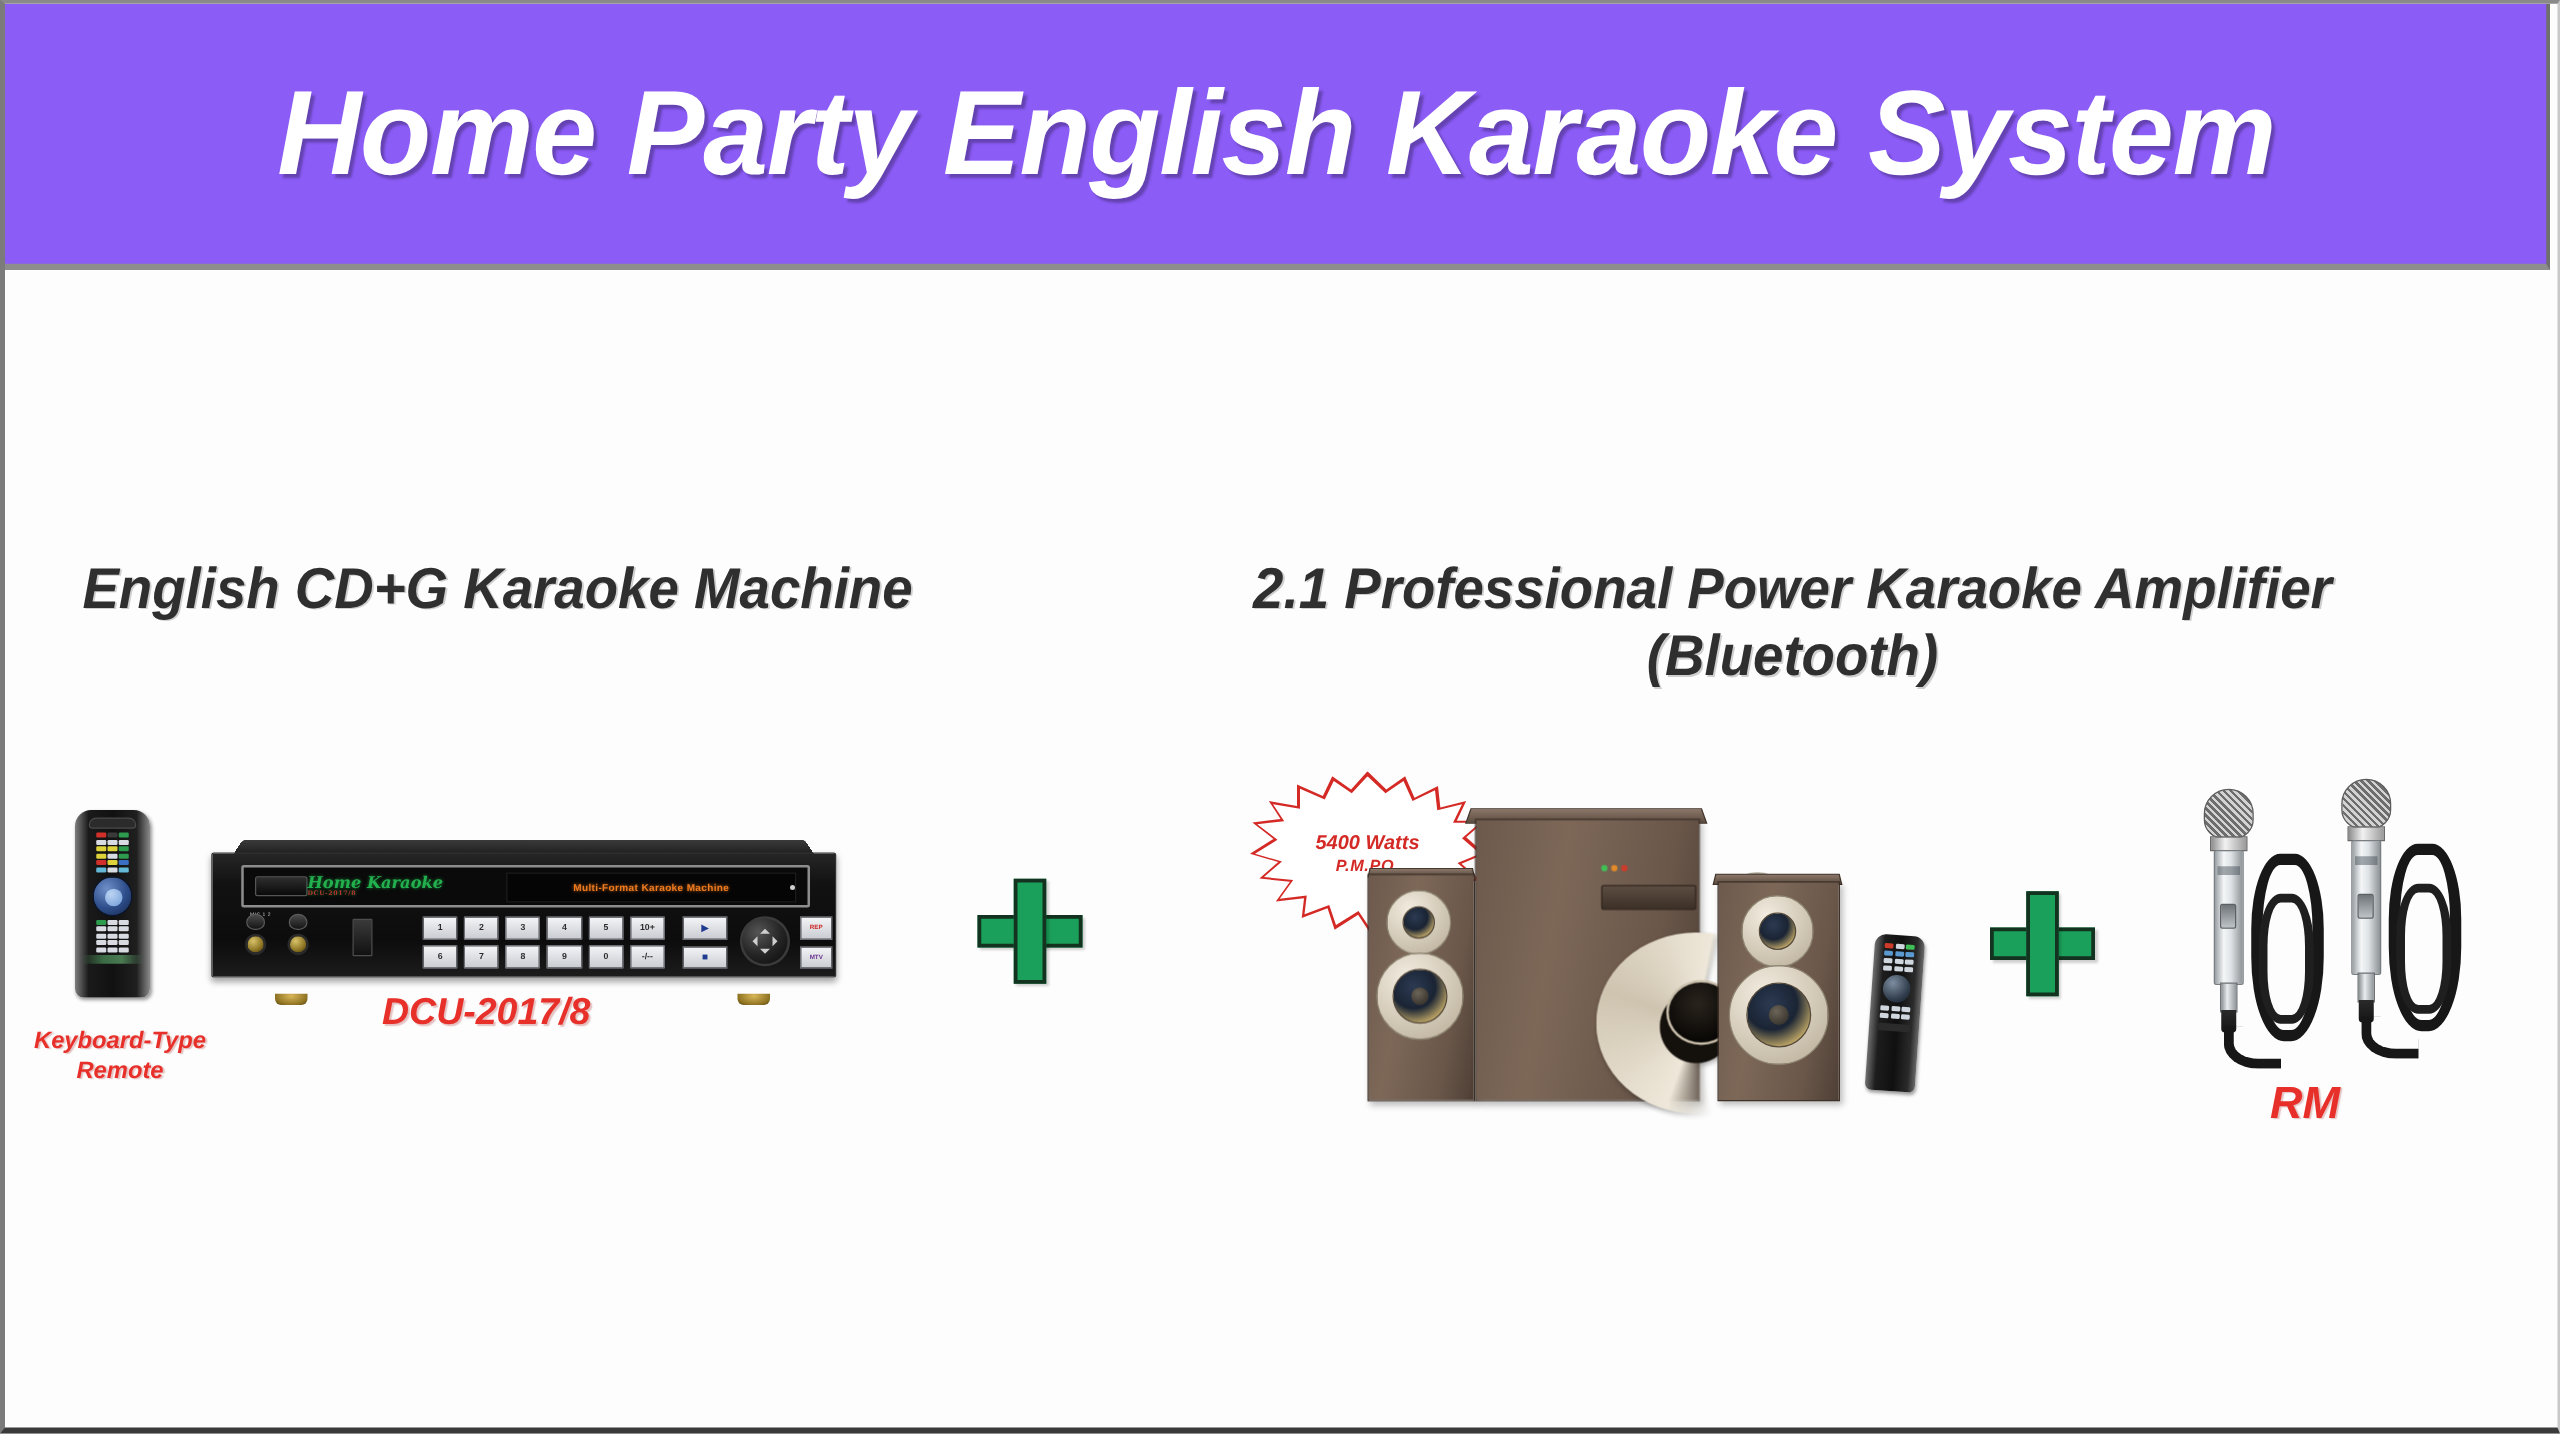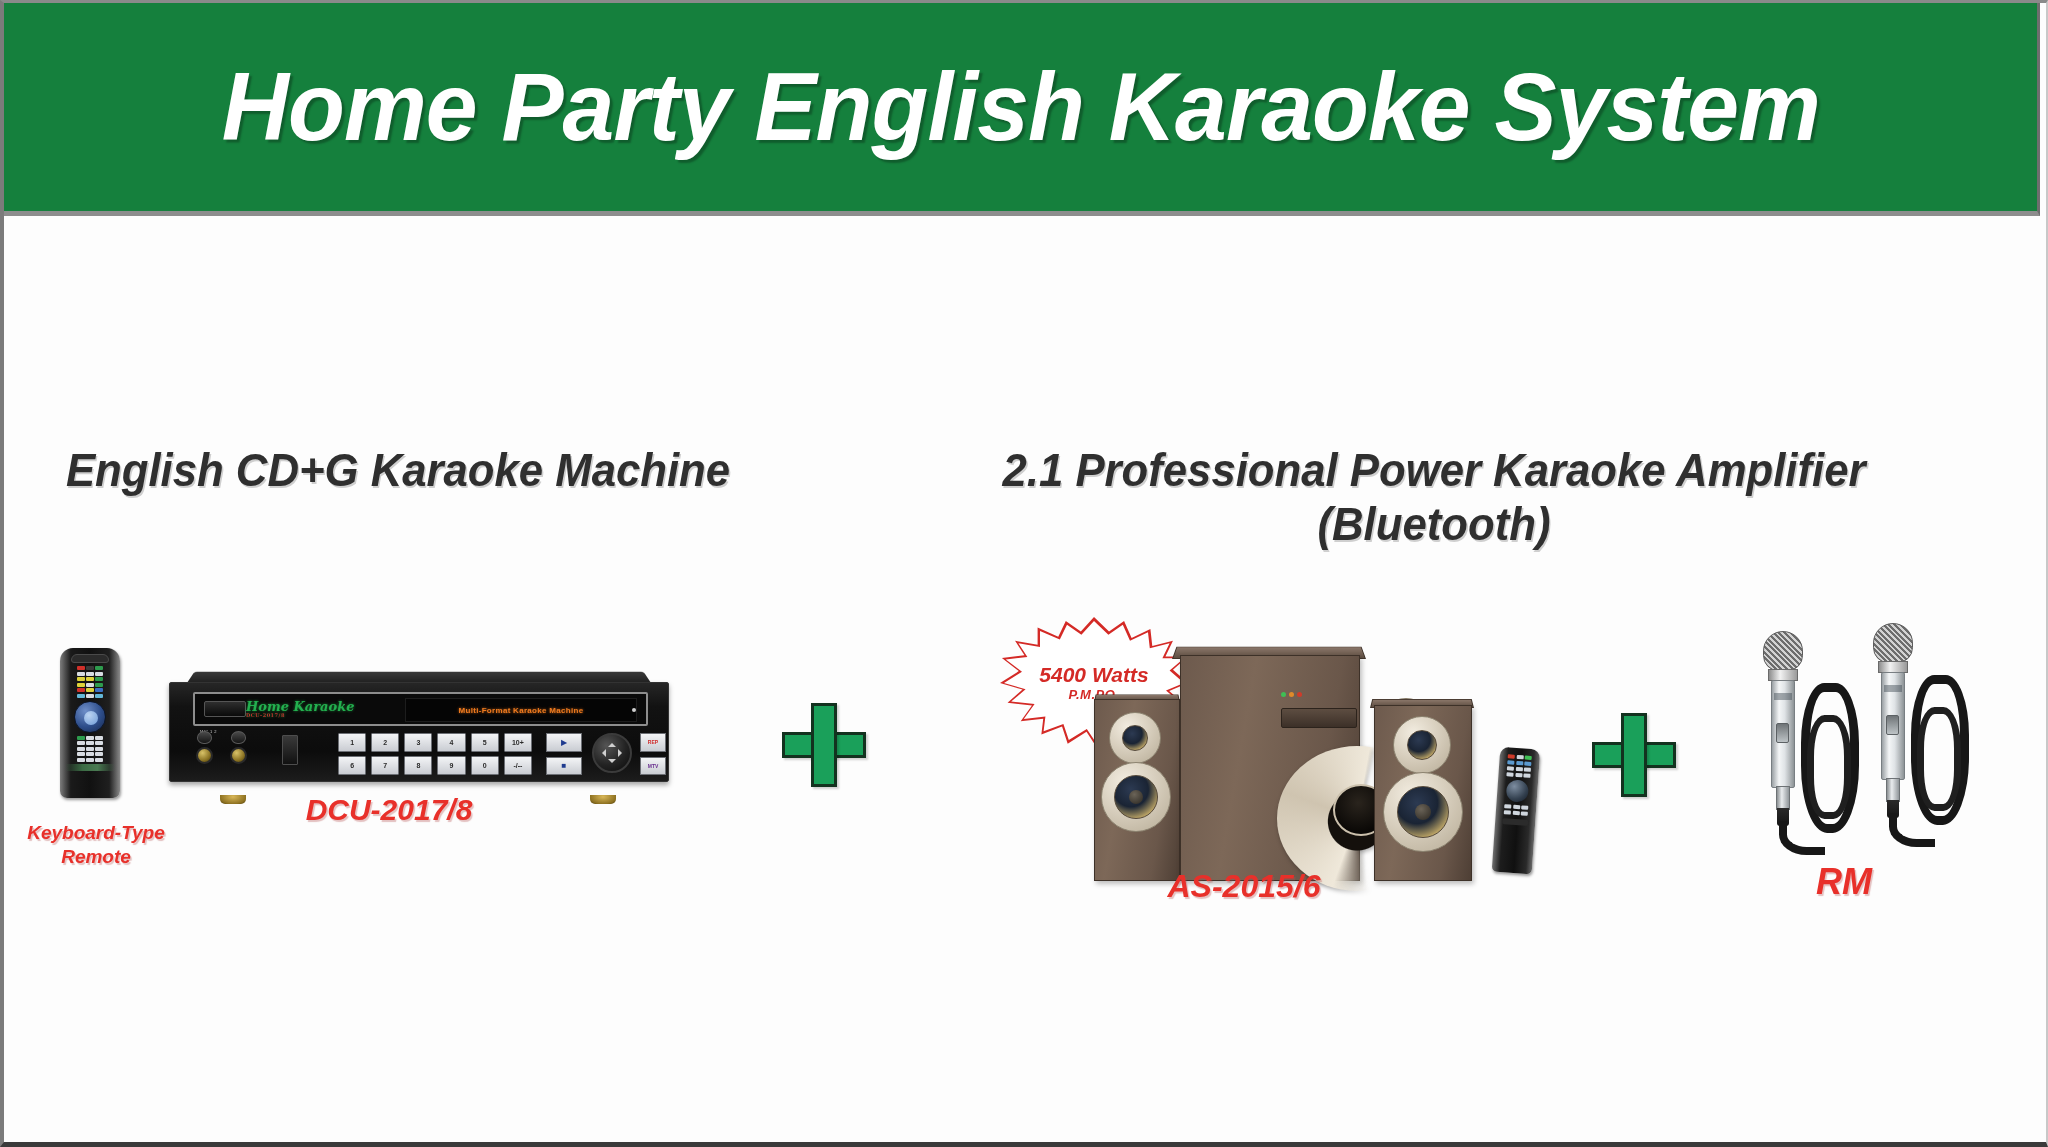--- a/index.html
+++ b/index.html
@@ -20,21 +20,21 @@
     border-right: 2px solid #c8c8c8;
     border-bottom: 5px solid #3a3a3a;
   }
 
   
   #banner {
     position: absolute;
     left: 0; top: 0;
     width: 2036px;
     height: 213px;
-    background: #15803d;
+    background: #8b5cf6;
     border-bottom: 5px solid #8d8d8d;
     border-right: 3px solid #6e6e6e;
     display: flex;
     align-items: center;
     justify-content: center;
   }
   #banner-title {
     color: #ffffff;
     font-family: "Liberation Sans", sans-serif;
     font-style: italic;
@@ -412,21 +412,21 @@
     background: #d42a26;
     clip-path: polygon(
       50% 0%, 58% 11%, 66% 3%, 70% 16%, 80% 9%, 81% 22%, 92% 18%, 88% 30%,
       100% 30%, 92% 40%, 100% 50%, 90% 56%, 98% 66%, 87% 68%, 93% 80%, 81% 78%,
       83% 91%, 72% 84%, 69% 97%, 60% 88%, 52% 100%, 46% 87%, 36% 96%, 33% 83%,
       22% 89%, 23% 77%, 11% 79%, 17% 67%, 4% 65%, 12% 55%, 0% 50%, 10% 41%,
       1% 31%, 13% 29%, 8% 18%, 20% 21%, 20% 8%, 31% 15%, 35% 3%, 43% 11%
     );
   }
   #watt-main {
-    font-size: 21px; font-weight: bold; font-style: italic;
+    font-size: 16px; font-weight: bold; font-style: italic;
     white-space: nowrap; line-height: 1;
   }
   #watt-sub {
     font-size: 13px; font-weight: bold; font-style: italic;
     margin-top: 2px; letter-spacing: 0.5px;
   }
 
   
   #remote-amp {
     position: absolute;
@@ -713,21 +713,20 @@
     <div class="spk-lid" id="spk-right-lid"></div>
     <div class="spk-cabinet" id="spk-right">
       <span class="driver-ring" style="left:18px; top:10px; width:58px; height:58px;"></span>
       <span class="driver-cone" style="left:32px; top:24px; width:30px; height:30px;"></span>
       <span class="driver-ring" style="left:8px; top:66px; width:80px; height:80px;"></span>
       <span class="driver-cone" style="left:22px; top:80px; width:52px; height:52px;"></span>
       <span class="driver-dust" style="left:40px; top:98px; width:16px; height:16px;"></span>
     </div>
   </div>
 
-  <div class="red-label" style="left:1090px; top:865px; width:300px; font-size:32px;">AS-2015/6</div>
 
   <div id="remote-amp">
     <div class="ar-row">
       <span class="ar-key r"></span>
         <span class="ar-key"></span>
         <span class="ar-key g"></span>
     </div>
     <div class="ar-row">
       <span class="ar-key b"></span>
         <span class="ar-key b"></span>

